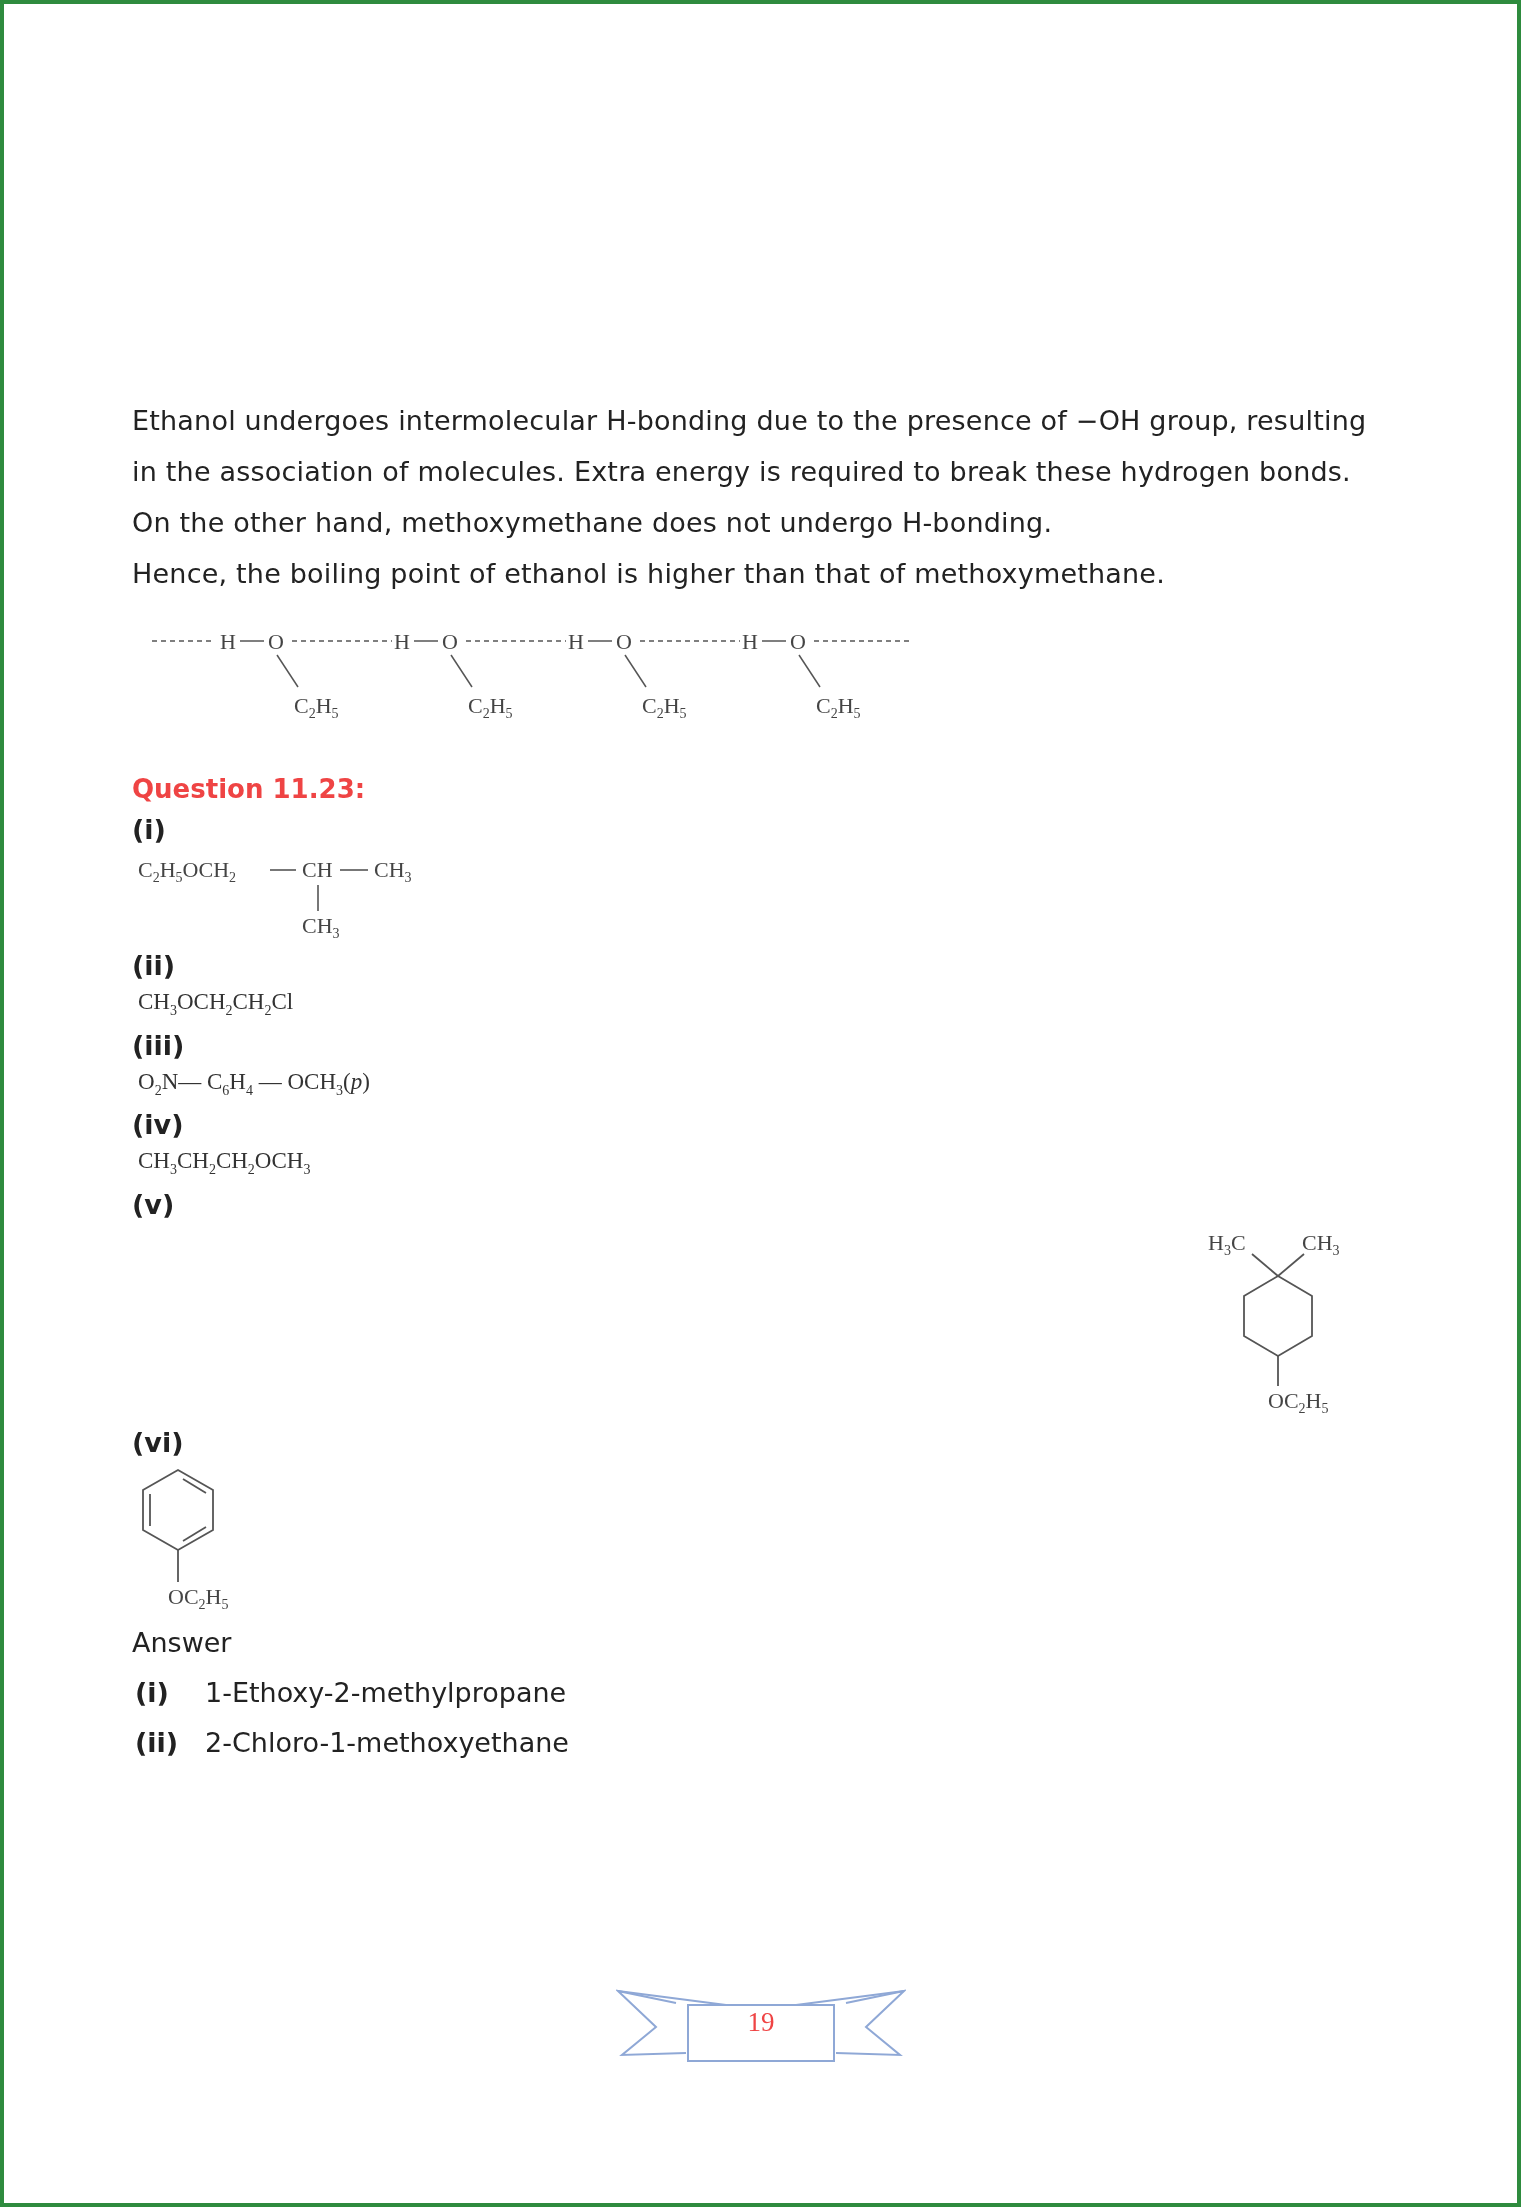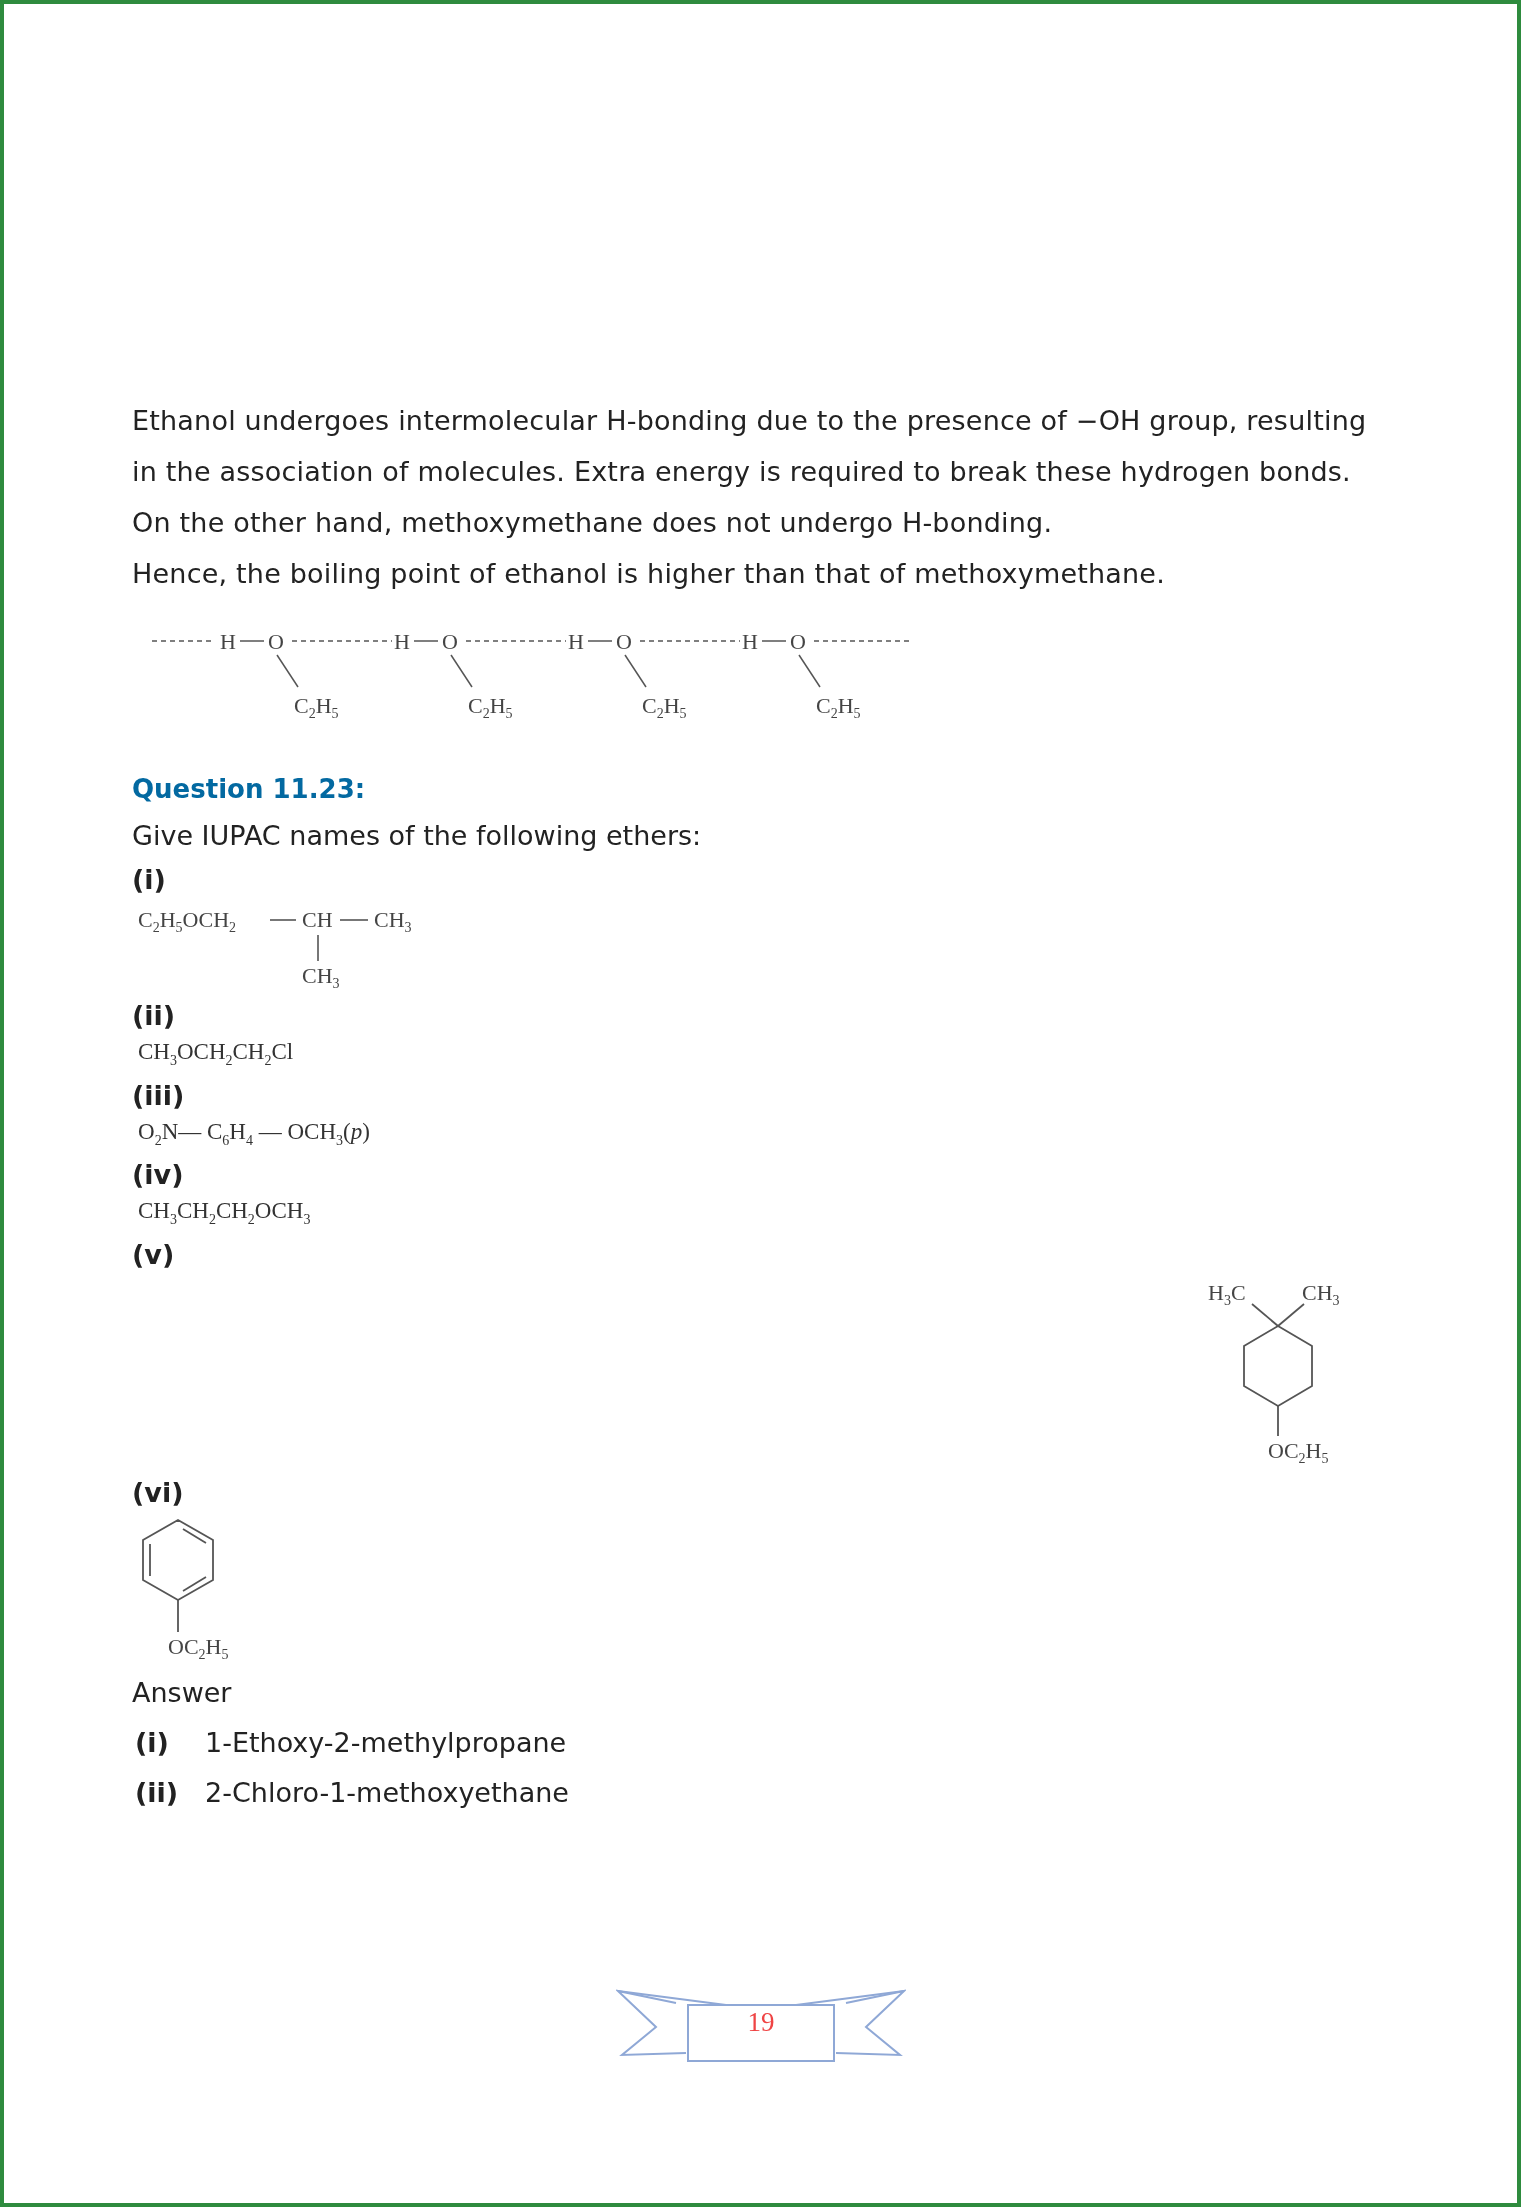--- a/index.html
+++ b/index.html
@@ -7,21 +7,21 @@
   .page-border {
     position: absolute; left: 0; top: 0; width: 1521px; height: 2207px;
     box-sizing: border-box; border: 4px solid #2e8b3e; background: #ffffff;
   }
   .content {
     position: absolute; left: 132px; top: 395px; width: 1270px;
     font-family: "DejaVu Sans", sans-serif; color: #222222;
   }
   .para { font-size: 27px; line-height: 51px; margin: 0; letter-spacing: 0.2px; white-space: nowrap; }
   .diagram { position: relative; height: 110px; margin-top: 16px; margin-bottom: 42px; }
-  .q-heading { font-size: 26px; font-weight: bold; color: #0369a1; line-height: 44px; margin: 0; }
+  .q-heading { font-size: 26px; font-weight: bold; color: #ef4444; line-height: 44px; margin: 0; }
   .q-text { font-size: 27px; line-height: 50px; margin: 0; }
   .part-label { font-size: 27px; font-weight: bold; line-height: 38px; margin: 0; color: #222; }
   .formula {
     font-family: "Liberation Serif", "DejaVu Serif", serif; font-size: 23px; color: #333;
     margin: 4px 0 8px 6px; white-space: nowrap;
   }
   .formula sub { font-size: 14px; }
   .answer-label { font-size: 27px; line-height: 50px; margin: 6px 0 0 0; }
   .ans-row { display: flex; font-size: 27px; line-height: 50px; }
   .ans-num { font-weight: bold; width: 70px; padding-left: 3px; }
@@ -72,21 +72,20 @@
           <text x="658" y="34">O</text>
         <text x="162" y="98">C<tspan font-size="14" dy="5">2</tspan><tspan dy="-5">H</tspan><tspan font-size="14" dy="5">5</tspan></text>
         <text x="336" y="98">C<tspan font-size="14" dy="5">2</tspan><tspan dy="-5">H</tspan><tspan font-size="14" dy="5">5</tspan></text>
         <text x="510" y="98">C<tspan font-size="14" dy="5">2</tspan><tspan dy="-5">H</tspan><tspan font-size="14" dy="5">5</tspan></text>
         <text x="684" y="98">C<tspan font-size="14" dy="5">2</tspan><tspan dy="-5">H</tspan><tspan font-size="14" dy="5">5</tspan></text>
       </g>
     </svg>
   </div>
 
   <p class="q-heading">Question 11.23:</p>
-  <p class="q-text">Give IUPAC names of the following ethers:</p>
 
   <p class="part-label">(i)</p>
   <div style="height:92px; margin-bottom:6px;">
     <svg width="320" height="92" viewBox="0 0 320 92">
       <g font-size="22" fill="#444">
         <text x="6" y="28">C<tspan font-size="14" dy="5">2</tspan><tspan dy="-5">H</tspan><tspan font-size="14" dy="5">5</tspan><tspan dy="-5">OCH</tspan><tspan font-size="14" dy="5">2</tspan></text>
         <text x="170" y="28">CH</text>
         <text x="242" y="28">CH<tspan font-size="14" dy="5">3</tspan></text>
         <text x="170" y="84">CH<tspan font-size="14" dy="5">3</tspan></text>
       </g>

